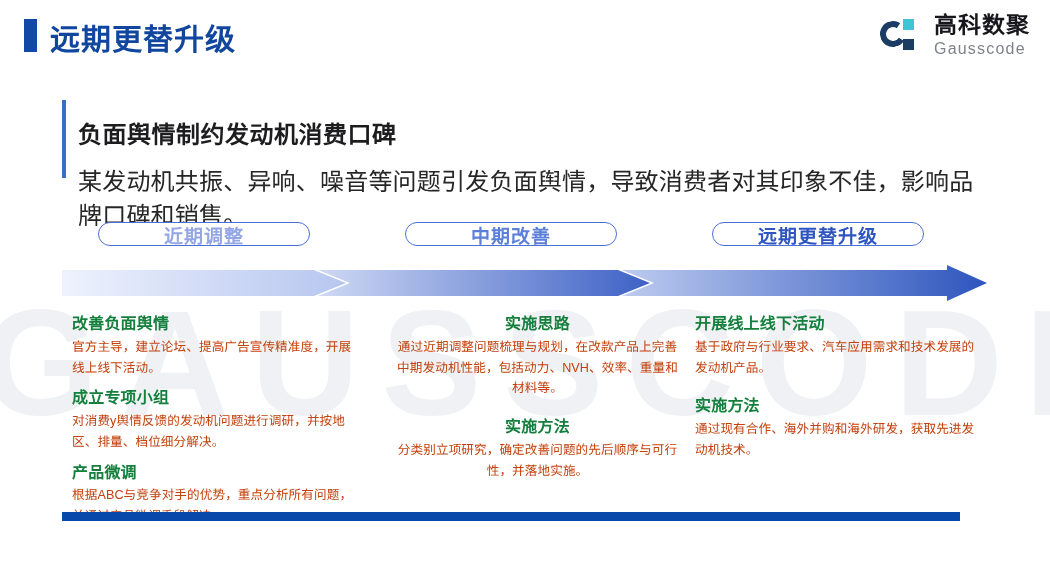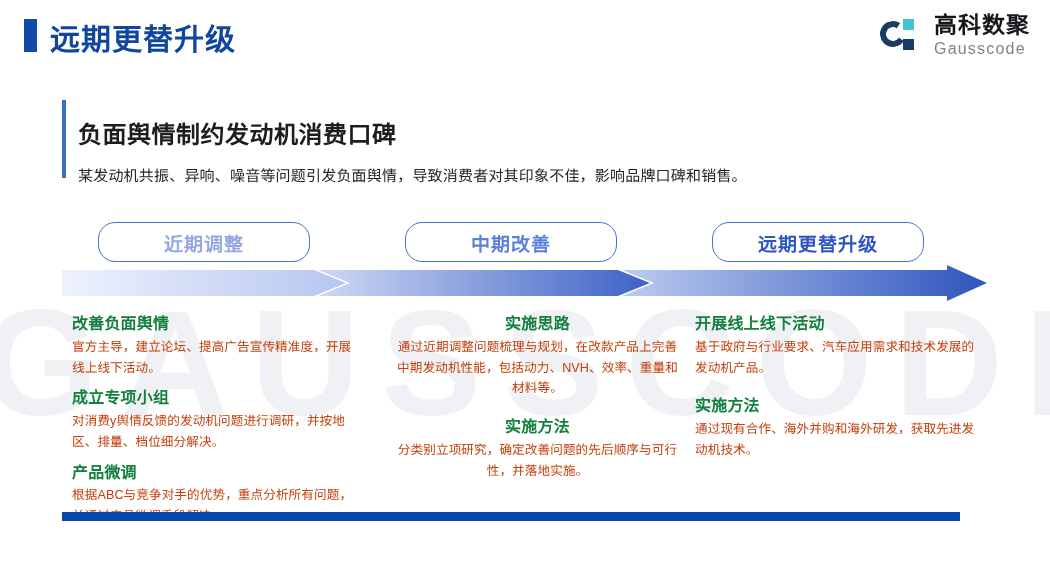--- a/index.html
+++ b/index.html
@@ -143,39 +143,39 @@
     font-size: 24px;
     font-weight: 700;
     color: #1d1d1f;
     letter-spacing: 0.5px;
     line-height: 1.25;
     margin-top: 24px;
   }
   .intro-sub {
     margin-left: 16px;
     margin-top: 15px;
-    font-size: 15px;
+    font-size: 24px;
     font-weight: 400;
     color: #262626;
     line-height: 1.4;
     letter-spacing: 0.2px;
   }
 
   
   .pills {
     position: absolute;
     left: 0;
     top: 222px;
     width: 1050px;
     height: 38px;
     z-index: 3;
   }
   .pill {
     position: absolute;
-    height: 40px;
+    height: 24px;
     border-radius: 17px;
     border: 1.6px solid #4a6fd4;
     background: #ffffff;
     display: flex;
     align-items: center;
     justify-content: center;
     font-size: 19px;
     font-weight: 700;
     letter-spacing: 1px;
     box-sizing: border-box;

